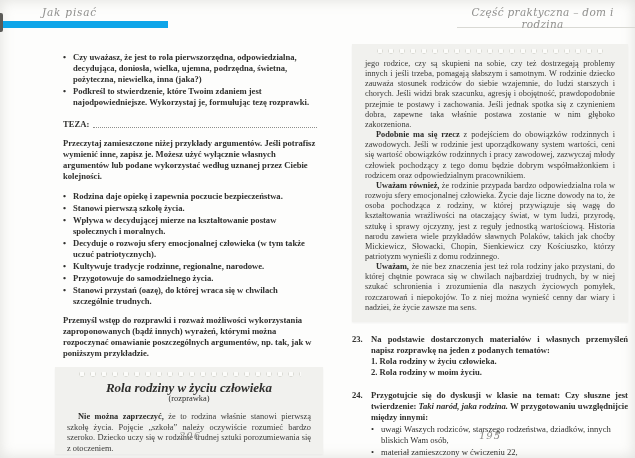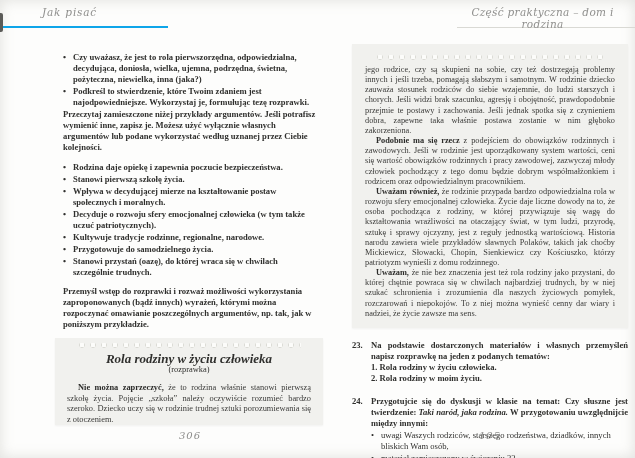--- a/index.html
+++ b/index.html
@@ -19,21 +19,21 @@
   .header{
     position:absolute;top:6px;height:22px;
     font-family:"DejaVu Serif", serif;
     font-style:italic;
     font-size:10.5px;
     color:#8f8f8d;
     letter-spacing:.8px;
   }
   .header-left{
     left:0;width:168px;
-    border-bottom:2px solid #0ea5e9;
+    border-bottom:7px solid #0ea5e9;
     padding-left:42px;box-sizing:border-box;
   }
   .header-right{
     right:0;width:178px;
     border-bottom:1px solid #d9d9d4;
     text-align:center;padding-right:7px;box-sizing:border-box;
     letter-spacing:.3px;
   }
   .edge-mark{
     position:absolute;left:0;top:13px;width:3px;height:19px;
@@ -76,21 +76,21 @@
     background-image:radial-gradient(circle at 5px 2px,#fcfcfa 2.1px,#d8d8d2 2.6px,rgba(0,0,0,0) 3.1px);
     background-size:11px 8px;
     background-repeat:repeat-x;
   }
   .essay-box-left{
     margin-left:-8px;margin-right:-6px;
     padding:3px 12px 10px 12px;
     height:74px;overflow:hidden;
   }
   .essay-box-right{
-    padding:9px 13px 9px 13px;
+    padding:3px 13px 9px 13px;
   }
   .essay-title{
     text-align:center;font-weight:700;font-style:italic;
     font-size:13px;margin-top:2px;
   }
   .essay-subtitle{text-align:center;font-size:8.4px;margin-bottom:8px;}
   .essay-para{font-size:8.4px;line-height:10.6px;color:#3a3a38;text-align:justify;}
   .essay-para.indent{text-indent:11px;}
   .col-right .essay-para{font-size:8.3px;line-height:10.15px;}
   .essay-para b{color:#2c2c2a;}
@@ -132,20 +132,24 @@
       <li>
         <span class="dot">•</span>
         <span class="li-text">Czy uważasz, że jest to rola pierwszorzędna, odpowiedzialna, decydująca, doniosła, wielka, ujemna, podrzędna, świetna, pożyteczna, niewielka, inna (jaka?)</span>
       </li>
       <li>
         <span class="dot">•</span>
         <span class="li-text">Podkreśl to stwierdzenie, które Twoim zdaniem jest najodpowiedniejsze. Wykorzystaj je, formułując tezę rozprawki.</span>
       </li>
     </ul>
 
+    <div class="teza-row">
+      <span>TEZA:</span>
+      <span class="dotted"></span>
+    </div>
 
     <p class="intro-para">Przeczytaj zamieszczone niżej przykłady argumentów. Jeśli potrafisz wymienić inne, zapisz je. Możesz użyć wyłącznie własnych argumentów lub podane wykorzystać według uznanej przez Ciebie kolejności.</p>
 
 
     <ul class="arg-list">
       <li>
           <span class="dot">•</span>
           <span class="li-text">Rodzina daje opiekę i zapewnia poczucie bezpieczeństwa.</span>
         </li>
       <li>

